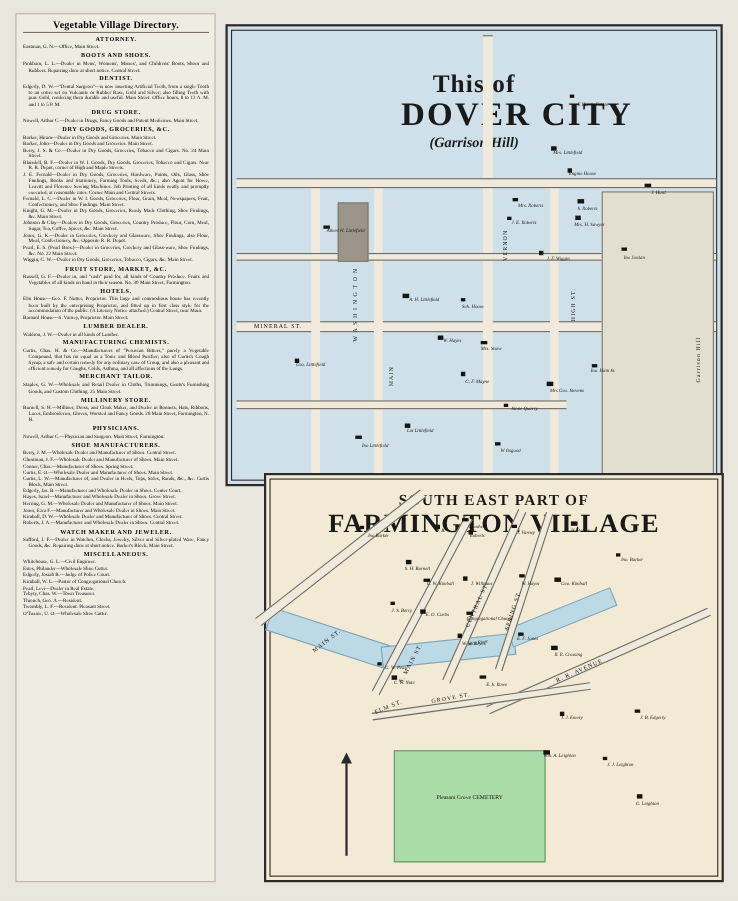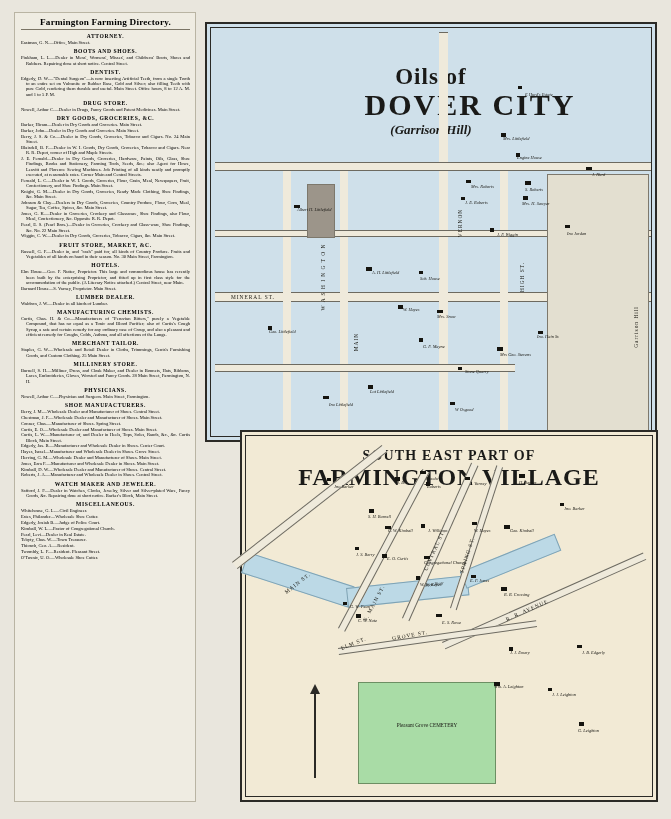--- a/index.html
+++ b/index.html
@@ -54,21 +54,21 @@
   .cem{position:absolute;background:#a9dca6;border:1px solid #6d8f63;}
   .river{position:absolute;background:#bcd9e6;border:1px solid #7fa3b4;}
   .tick{position:absolute;background:#3a382f;width:1px;}
 </style>
 </head>
 <body>
 
 <div id="page">
 
   <div id="directory">
-    <div id="dir-title">Farmington Farming Directory.</div>
+    <div id="dir-title">Vegetable Village Directory.</div>
     <div id="dir-body">
         <div class="dir-head">ATTORNEY.</div>
         <div class="dir-entry">Eastman, G. N.—Office, Main Street.</div>
         <div class="dir-head">BOOTS AND SHOES.</div>
         <div class="dir-entry">Pinkham, L. L.—Dealer in Mens', Womens', Misses', and Childrens' Boots, Shoes and Rubbers. Repairing done at short notice. Central Street.</div>
         <div class="dir-head">DENTIST.</div>
         <div class="dir-entry">Edgerly, D. W.—"Dental Surgeon"—is now inserting Artificial Teeth, from a single Tooth to an entire set on Vulcanite or Rubber Base, Gold and Silver; also filling Teeth with pure Gold, rendering them durable and useful. Main Street.  Office hours, 8 to 12 A. M. and 1 to 5 P. M.</div>
         <div class="dir-head">DRUG STORE.</div>
         <div class="dir-entry">Nowell, Arthur C.—Dealer in Drugs, Fancy Goods and Patent Medicines.  Main Street.</div>
         <div class="dir-head">DRY GOODS, GROCERIES, &amp;c.</div>
@@ -121,21 +121,21 @@
         <div class="dir-entry">Tebyty, Chas. W.—Town Treasurer.</div>
         <div class="dir-entry">Thionch, Geo. A.—Resident.</div>
         <div class="dir-entry">Twombly, L. F.—Resident.  Pleasant Street.</div>
         <div class="dir-entry">O'Tuxnic, U. O.—Wholesale Shoe Cutter.</div>
       </div>
   </div>
 
   <div class="map-frame" id="dover-map">
     <div class="map-inner"></div>
 
-    <div class="map-title" id="dover-t1">Oils of</div>
+    <div class="map-title" id="dover-t1">This of</div>
     <div class="map-title" id="dover-t2">DOVER CITY</div>
     <div class="map-title" id="dover-t3">(Garrison Hill)</div>
 
     <div class="road" style="left:8px;top:268px;width:436px;height:8px;"></div>
     <div class="road" style="left:232px;top:8px;width:9px;height:410px;"></div>
     <div class="road" style="left:133px;top:140px;width:8px;height:278px;"></div>
     <div class="road" style="left:293px;top:140px;width:8px;height:278px;"></div>
     <div class="road" style="left:76px;top:140px;width:8px;height:278px;"></div>
     <div class="road" style="left:8px;top:138px;width:436px;height:7px;"></div>
     <div class="road" style="left:8px;top:340px;width:300px;height:6px;"></div>

